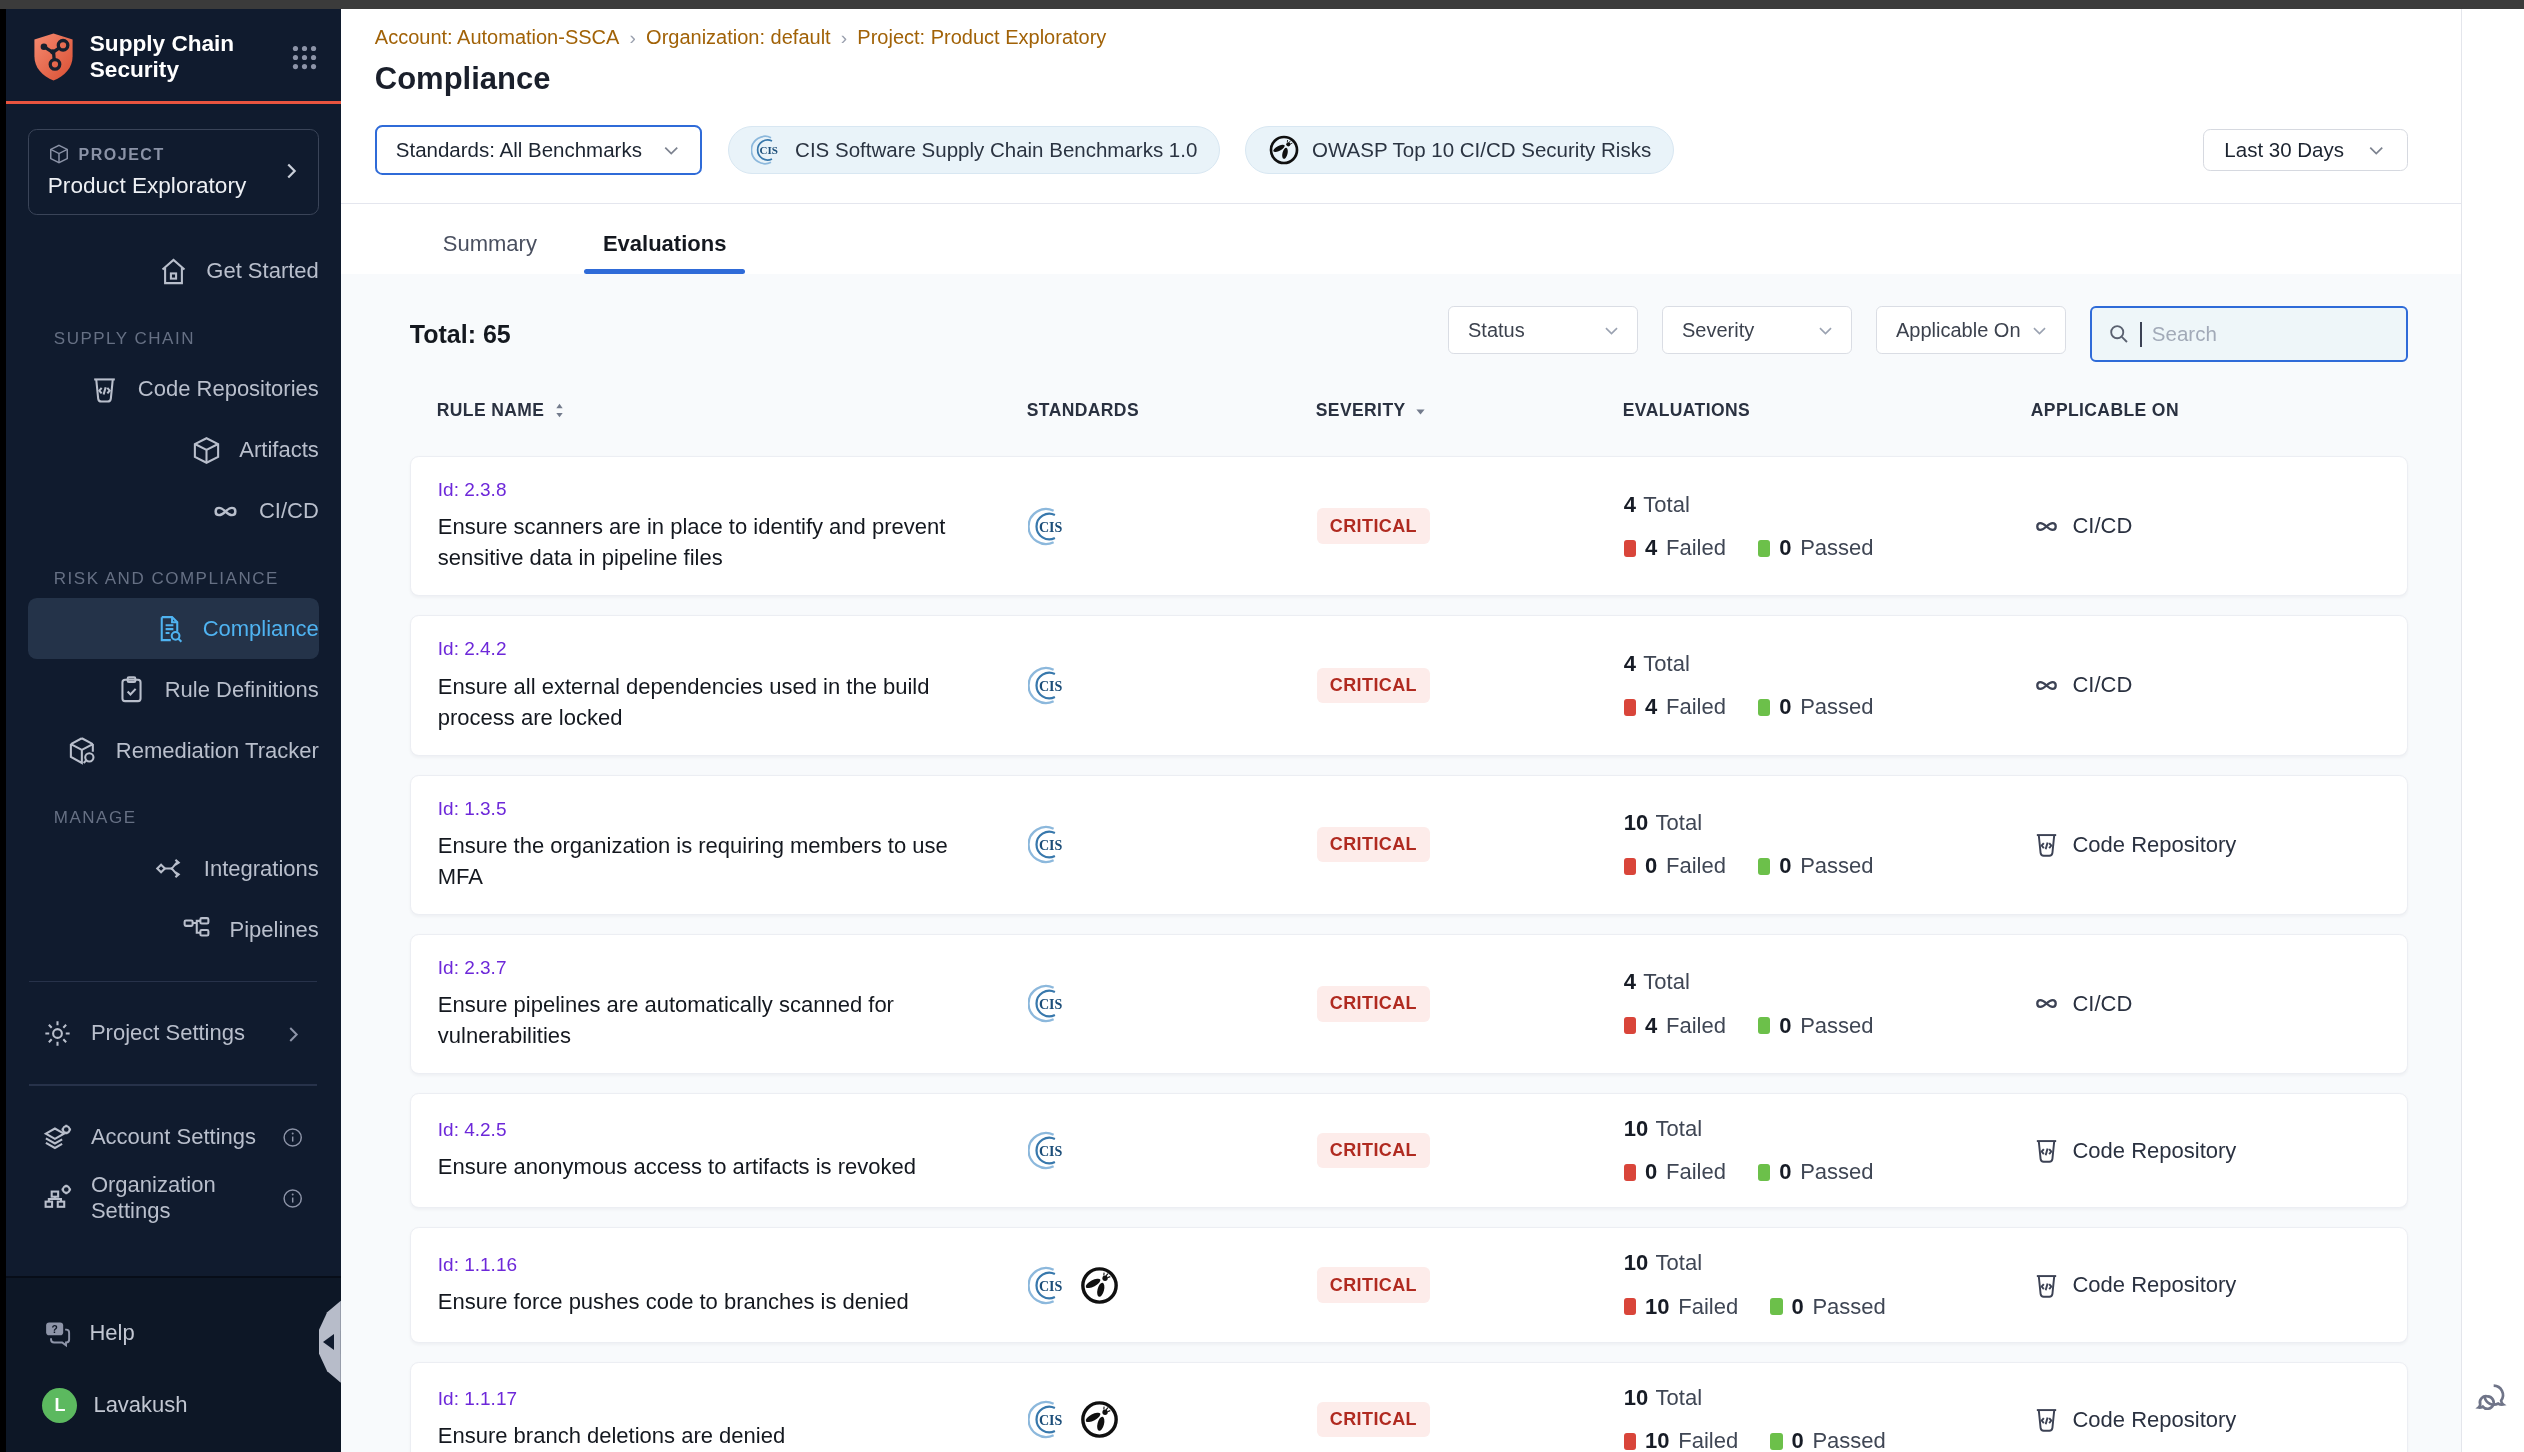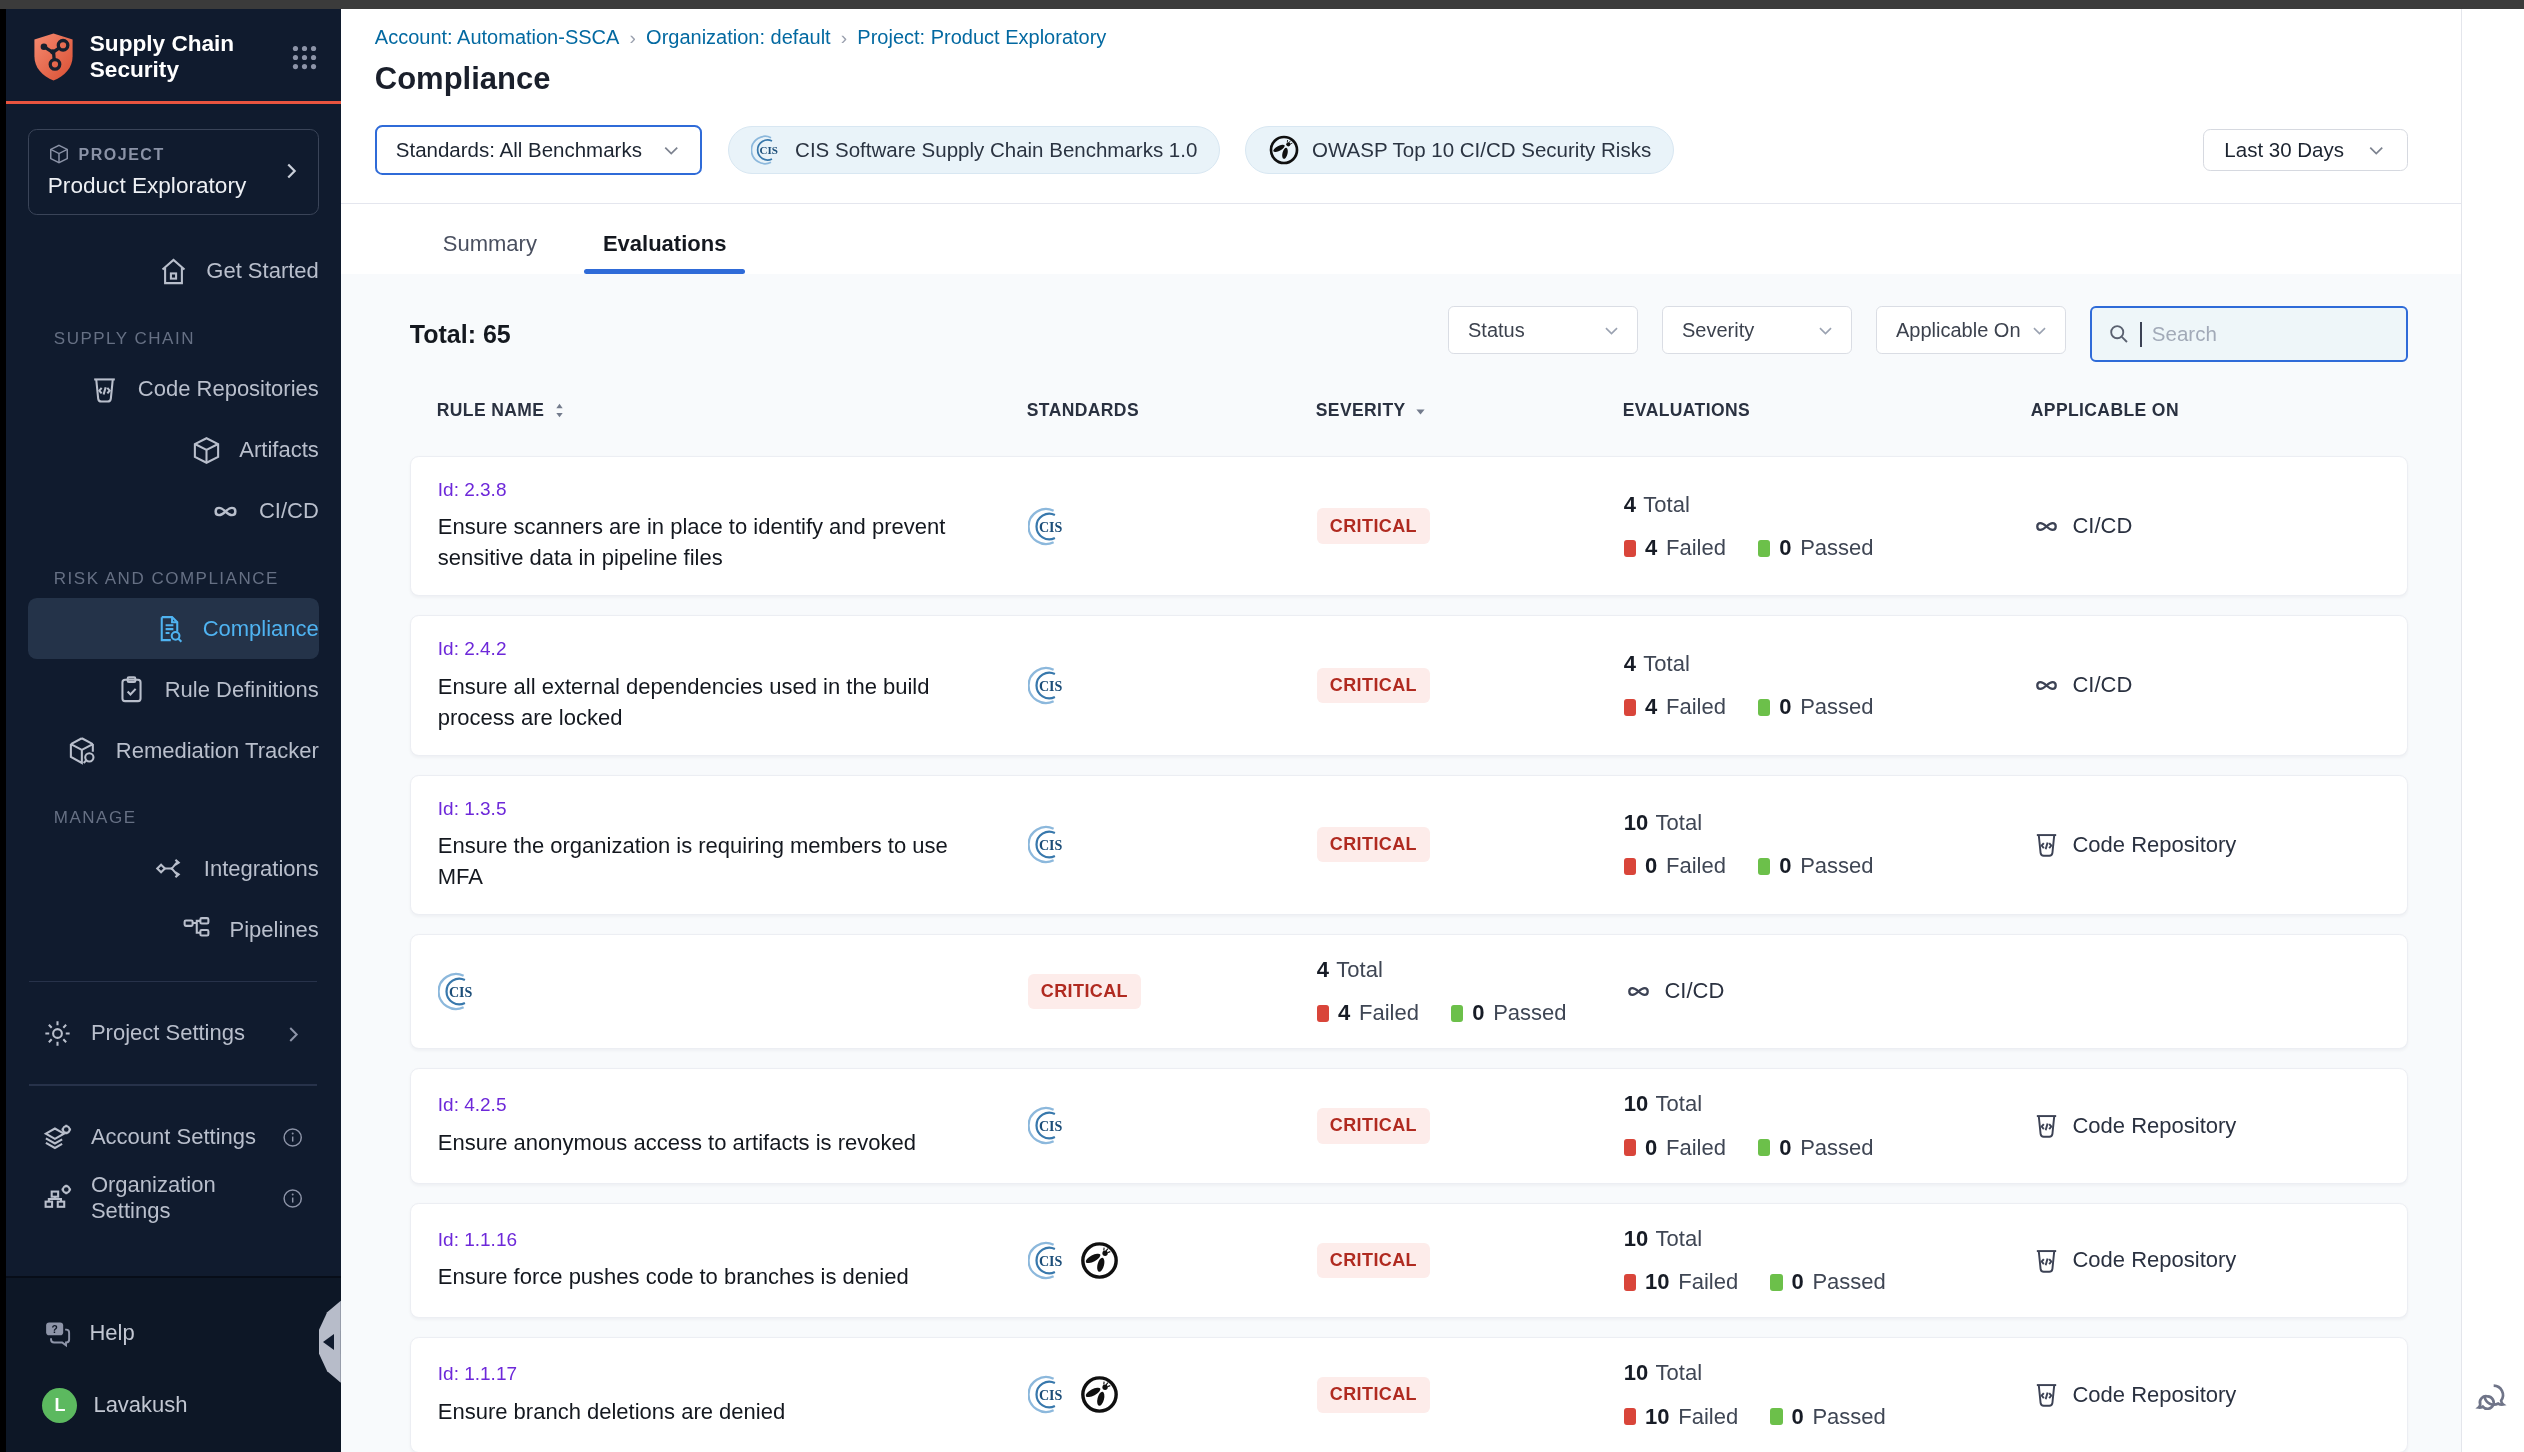--- a/index.html
+++ b/index.html
@@ -46,21 +46,21 @@
   .footer-item .icon { width:31px; height:31px; color:#8e95a8; display:flex; }
   .footer-item .icon svg { width:100%; height:100%; }
   .avatar { width:35px; height:35px; border-radius:50%; background:#5cb95f; color:#fff; font-weight:bold; font-size:18px; display:flex; align-items:center; justify-content:center; flex:0 0 auto; }
   .collapse-handle { position:absolute; right:0; top:1292px; width:22px; height:82px; background:#b7bcc9; clip-path:polygon(100% 0,100% 100%,38% 86%,0 64%,0 36%,38% 14%); display:flex; align-items:center; justify-content:center; cursor:pointer; }
   .collapse-handle .tri { width:0; height:0; border-top:8px solid transparent; border-bottom:8px solid transparent; border-right:11.7px solid #101b2e; margin-right:2.9px; }
 
   
   .main { flex:1; min-width:0; display:flex; flex-direction:column; background:#fff; }
   .main-head { padding:17.5px 53px 0 34px; }
   .breadcrumb { display:flex; align-items:center; gap:10.2px; font-size:20px; }
-  .breadcrumb a { color:#0369a1; text-decoration:none; cursor:pointer; }
+  .breadcrumb a { color:#a16207; text-decoration:none; cursor:pointer; }
   .crumb-sep { color:#9aa0ae; font-size:19px; }
   .page-title { margin-top:11.7px; font-size:31px; font-weight:bold; color:#1a1f2b; }
 
   .controls-row { margin-top:28px; display:flex; align-items:center; }
   .standards-dd { height:50px; border:2.2px solid #2f6bd8; border-radius:7.3px; background:#fff; display:flex; align-items:center; gap:19px; padding:0 19px; font-size:20.5px; color:#1c2430; cursor:pointer; }
   .standards-dd .chev, .date-dd .chev { width:20.5px; height:20.5px; color:#7c828f; }
   .chip { height:48px; border-radius:24px; background:#e9f3f9; border:0.7px solid #d8e7f2; display:flex; align-items:center; gap:11.7px; padding:0 22px; font-size:20.5px; color:#2b3442; margin-left:25px; cursor:pointer; }
   .chip:first-of-type { margin-left:26px; }
   .chip .std-icon { width:32px; height:32px; display:flex; }
   .chip .std-icon svg { width:100%; height:100%; }
@@ -614,20 +614,24 @@
                 <svg viewBox="0 0 24 24" fill="none" stroke="currentColor" stroke-width="1.6">
                   <path d="M4 4.2h16"></path>
                   <path d="M5.6 4.2l1.5 14.8a2.6 2.6 0 0 0 2.6 2.3h4.6a2.6 2.6 0 0 0 2.6-2.3L18.4 4.2"></path>
                   <path d="M9.8 10.8 8 12.9l1.8 2.1M14.2 10.8l1.8 2.1-1.8 2.1M12.9 10.3l-1.6 5.6"></path>
                 </svg>
               </span>
       <span>Code Repository</span>
     </div>
   </div>
           <div class="row-card grid-cols">
+    <div>
+      <div class="rule-id">Id: 2.3.7</div>
+      <div class="rule-name">Ensure pipelines are automatically scanned for vulnerabilities</div>
+    </div>
     <div class="std-cell">
               <span class="std-icon">
                 <svg viewBox="0 0 48 48">
                   <path d="M30 5.5 A20.5 20.5 0 1 0 30 42.5" fill="none" stroke="#8cb8dc" stroke-width="2.6"></path>
                   <path d="M31.5 10.5 A15 15 0 1 0 31.5 37.5" fill="none" stroke="#3878ac" stroke-width="2.6"></path>
                   <text x="26.5" y="30.5" text-anchor="middle" font-family="Liberation Serif, serif" font-size="16.5" font-weight="bold" fill="#1c4e79">CIS</text>
                 </svg>
               </span>
             </div>
     <div>

